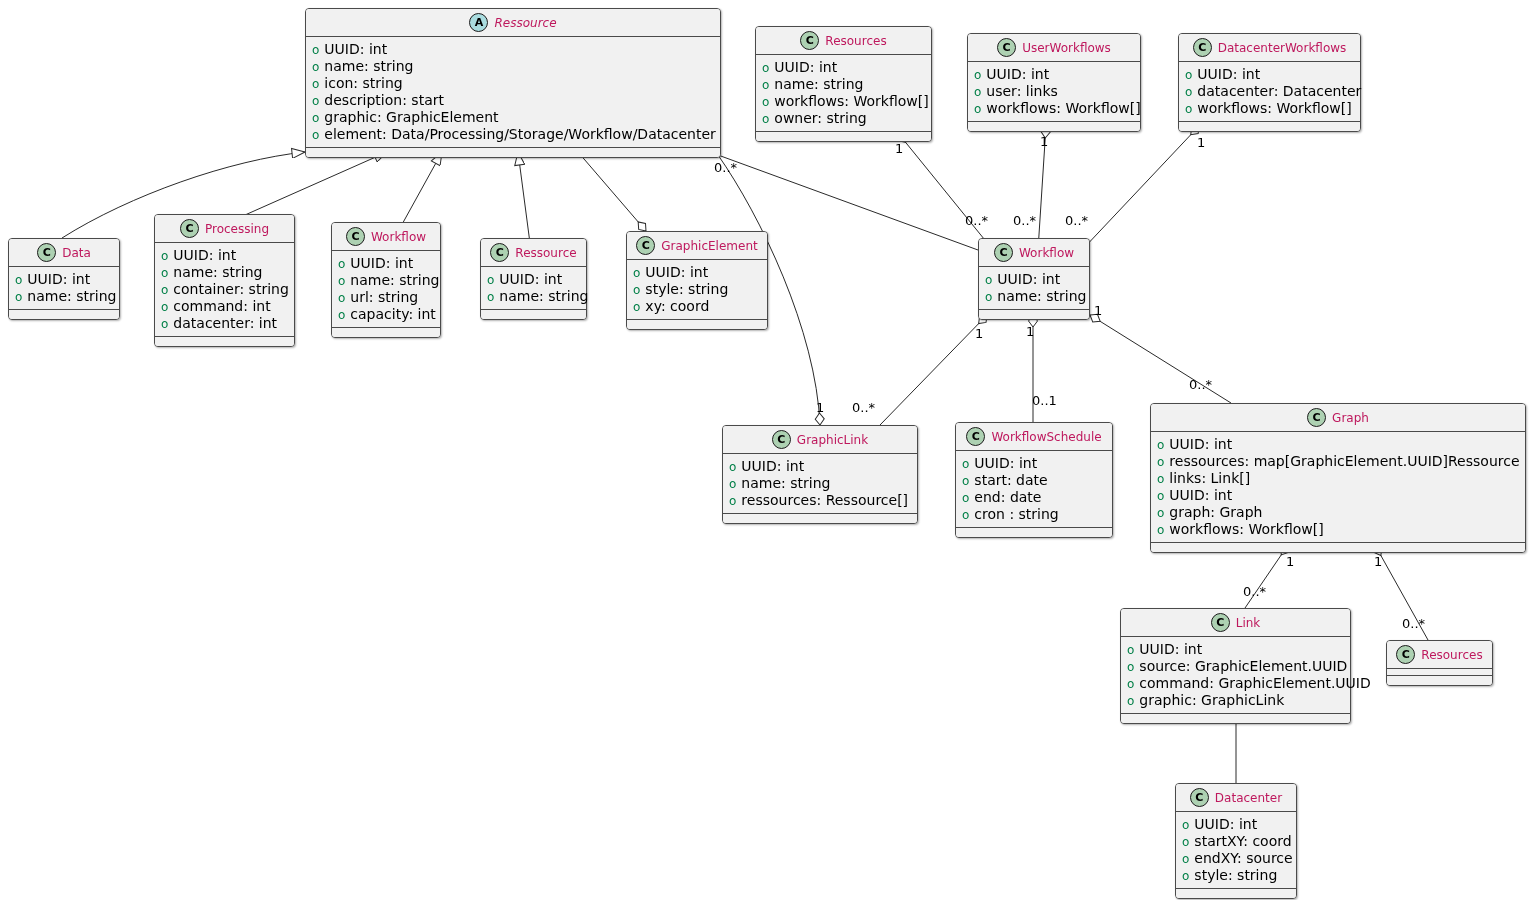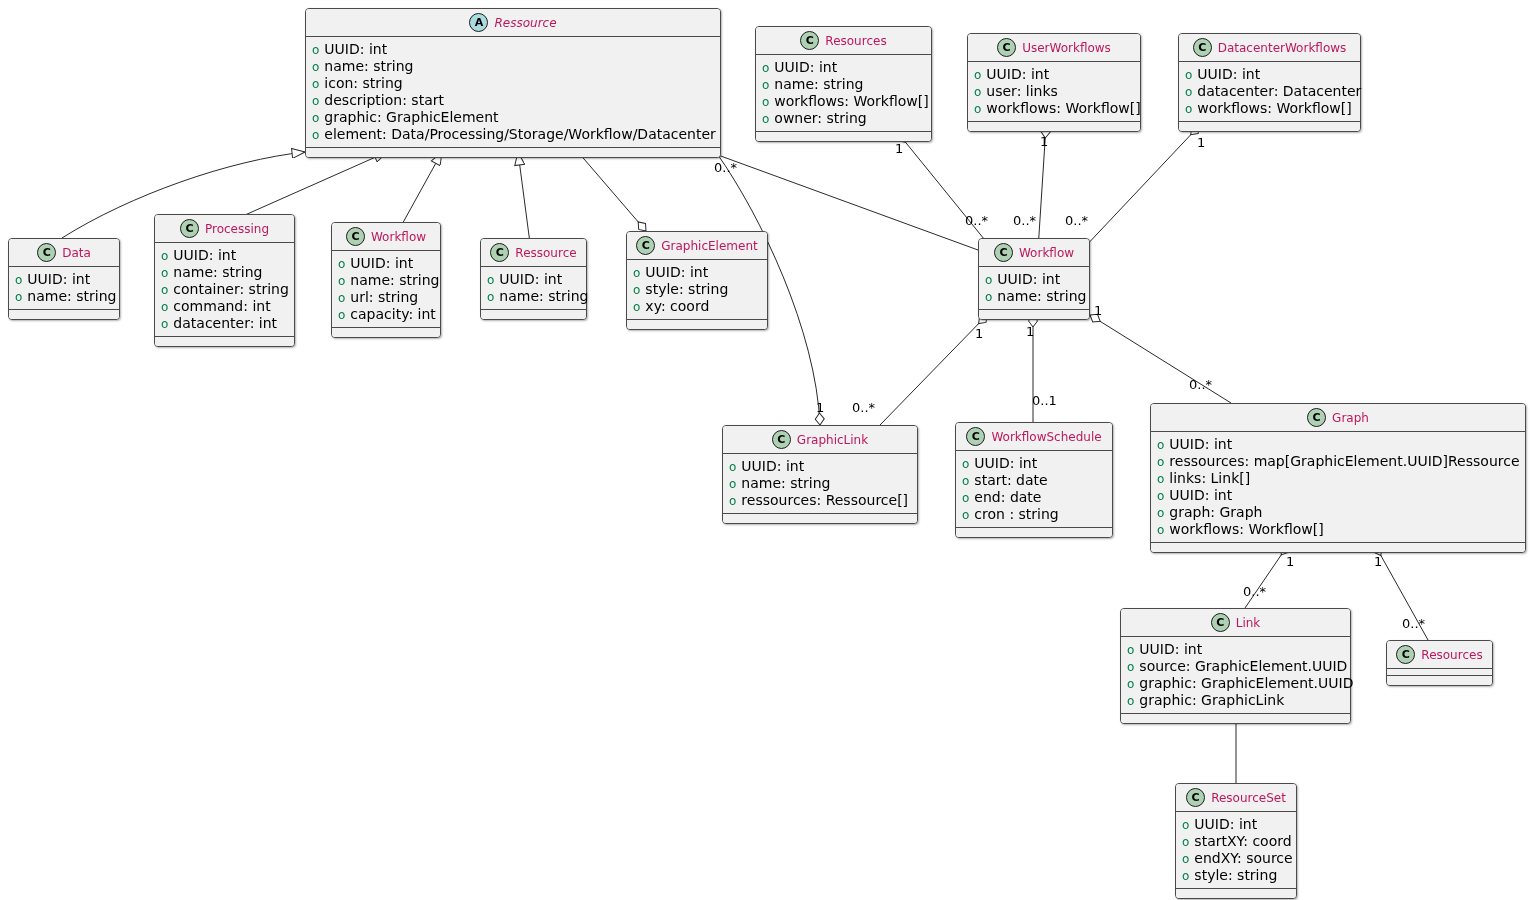--- a/index.html
+++ b/index.html
@@ -483,21 +483,21 @@
       <div class="attr">
           <span class="vis">o</span>
           <span>UUID: int</span>
         </div>
       <div class="attr">
           <span class="vis">o</span>
           <span>source: GraphicElement.UUID</span>
         </div>
       <div class="attr">
           <span class="vis">o</span>
-          <span>graphic: GraphicElement.UUID</span>
+          <span>command: GraphicElement.UUID</span>
         </div>
       <div class="attr">
           <span class="vis">o</span>
           <span>graphic: GraphicLink</span>
         </div>
     </div>
     <div class="uml-footer"></div>
   </div>
 
   <div class="uml-class" style="left:1386px; top:640px; width:107px;">
@@ -505,21 +505,21 @@
       <span class="stereo c">C</span>
       <span class="uml-title">Resources</span>
     </div>
     <div class="uml-attrs empty"></div>
     <div class="uml-footer"></div>
   </div>
 
   <div class="uml-class" style="left:1175px; top:783px; width:122px;">
     <div class="uml-header">
       <span class="stereo c">C</span>
-      <span class="uml-title">ResourceSet</span>
+      <span class="uml-title">Datacenter</span>
     </div>
     <div class="uml-attrs">
       <div class="attr">
           <span class="vis">o</span>
           <span>UUID: int</span>
         </div>
       <div class="attr">
           <span class="vis">o</span>
           <span>startXY: coord</span>
         </div>

